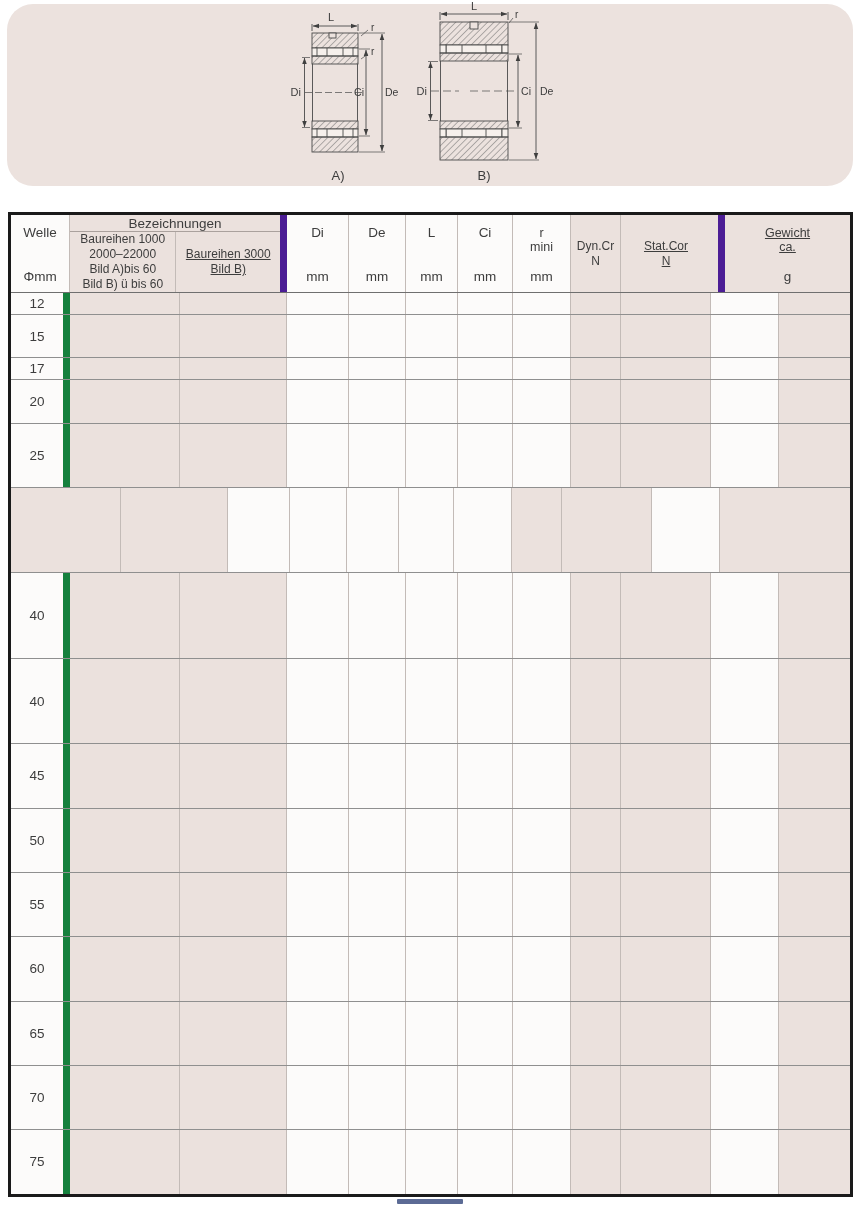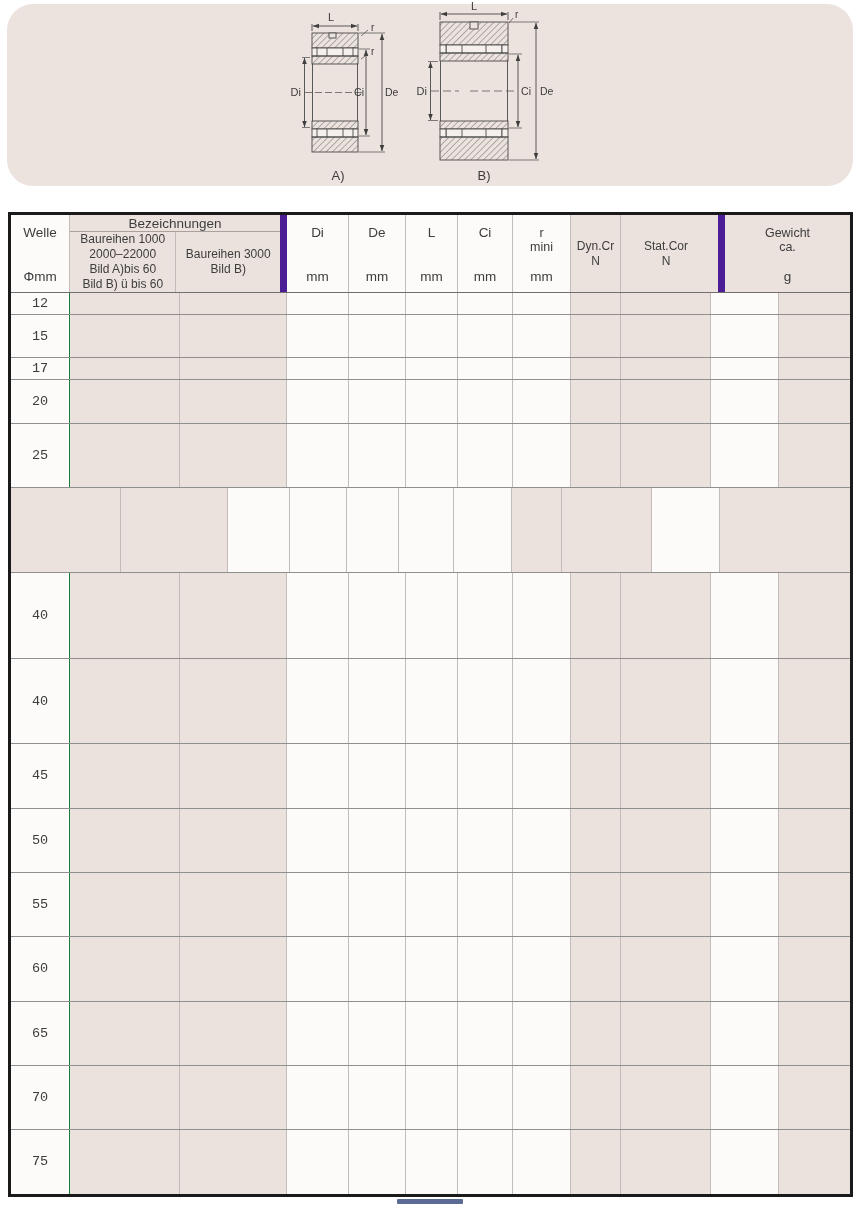--- a/index.html
+++ b/index.html
@@ -14,21 +14,21 @@
   .diagram-svg{position:absolute;left:0;top:0;width:860px;height:196px;}
 
   
   .spec-table{
     position:absolute;left:8px;top:212px;width:845px;height:985px;
     box-sizing:border-box;border:3px solid #1a1a1a;background:#fcfbfa;
     display:flex;flex-direction:column;font-size:13.5px;
   }
   .cell{box-sizing:border-box;display:flex;align-items:center;justify-content:center;
     border-right:1px solid #c3bbb7;overflow:hidden;}
-  .cell:last-child{border-right:none;}
+  .cell:last-child{border-right:none;text-decoration:underline;}
   .tint{background:#ebe1dd;}
   .c-welle{width:59px;}
   .c-d1{width:110px;}
   .c-d3{width:107px;}
   .c-di{width:62px;}
   .c-de{width:57px;}
   .c-l{width:52px;}
   .c-ci{width:55px;}
   .c-r{width:58px;}
   .c-dyn{width:50px;}
@@ -51,21 +51,21 @@
   .h-sub{display:flex;flex:1;}
   .h-sub .cell{flex-direction:column;justify-content:center;line-height:1.25;font-size:12px;}
   .h-b1{width:110px;font-size:11.5px;line-height:1.18;flex-direction:column;justify-content:center;}
   .h-b3{width:107px;font-size:11.5px;line-height:1.3;flex-direction:column;justify-content:center;}
   .small2{font-size:12.5px;line-height:1.15;}
 
   
   .tbody{display:flex;flex-direction:column;flex:1;}
   .group{display:flex;border-top:1px solid #8f8f8f;}
   .group:first-child{border-top:none;}
-  .group .c-welle{border-right:1px solid #15803d;font-family:Liberation Mono, monospace;}
+  .group .c-welle{border-right:7px solid #15803d;}
   .g-rows{flex:1;display:flex;flex-direction:column;}
   .row{display:flex;height:21.12px;flex:none;}
   .cell-des{justify-content:flex-start;padding-left:25px;gap:15px;}
   .cell-des .pfx{min-width:22px;}
   .c-d3.cell-des{padding-left:20px;}
 
   .bottom-bar{
     position:absolute;left:397px;top:1199px;width:66px;height:5px;
     background:#5c6b95;border-radius:1px;
   }

